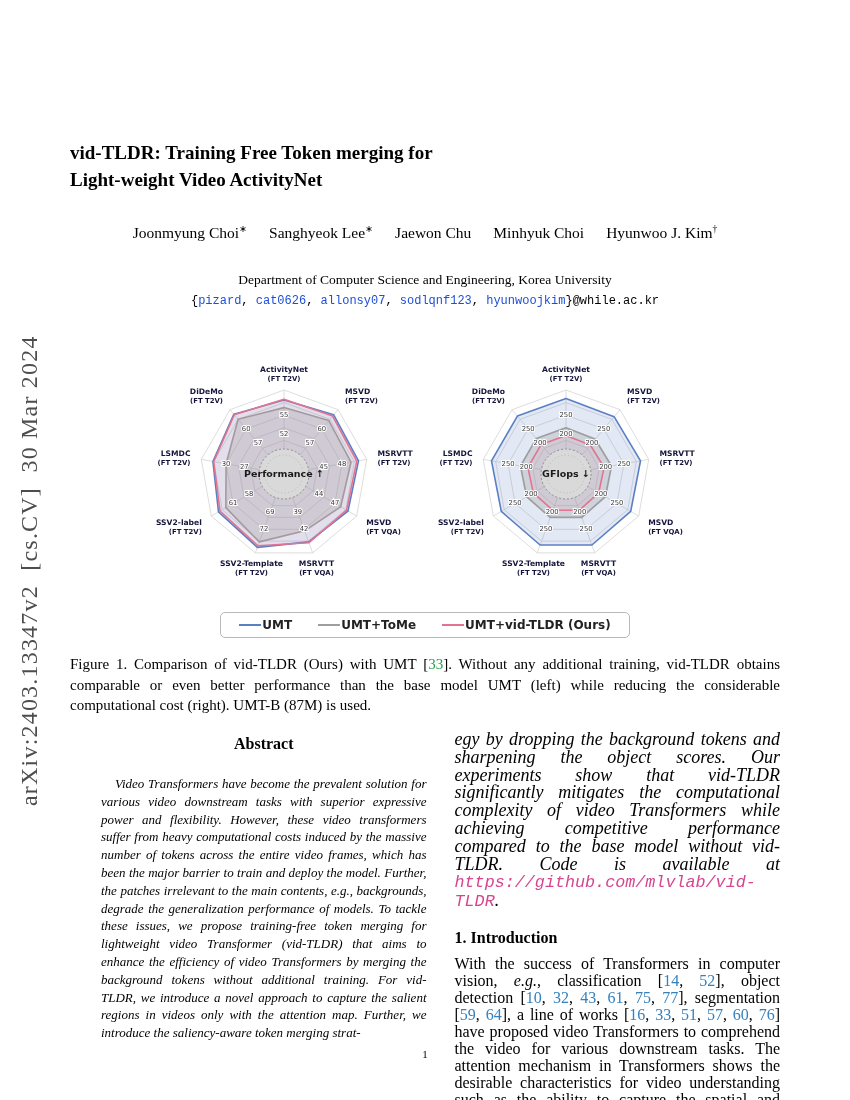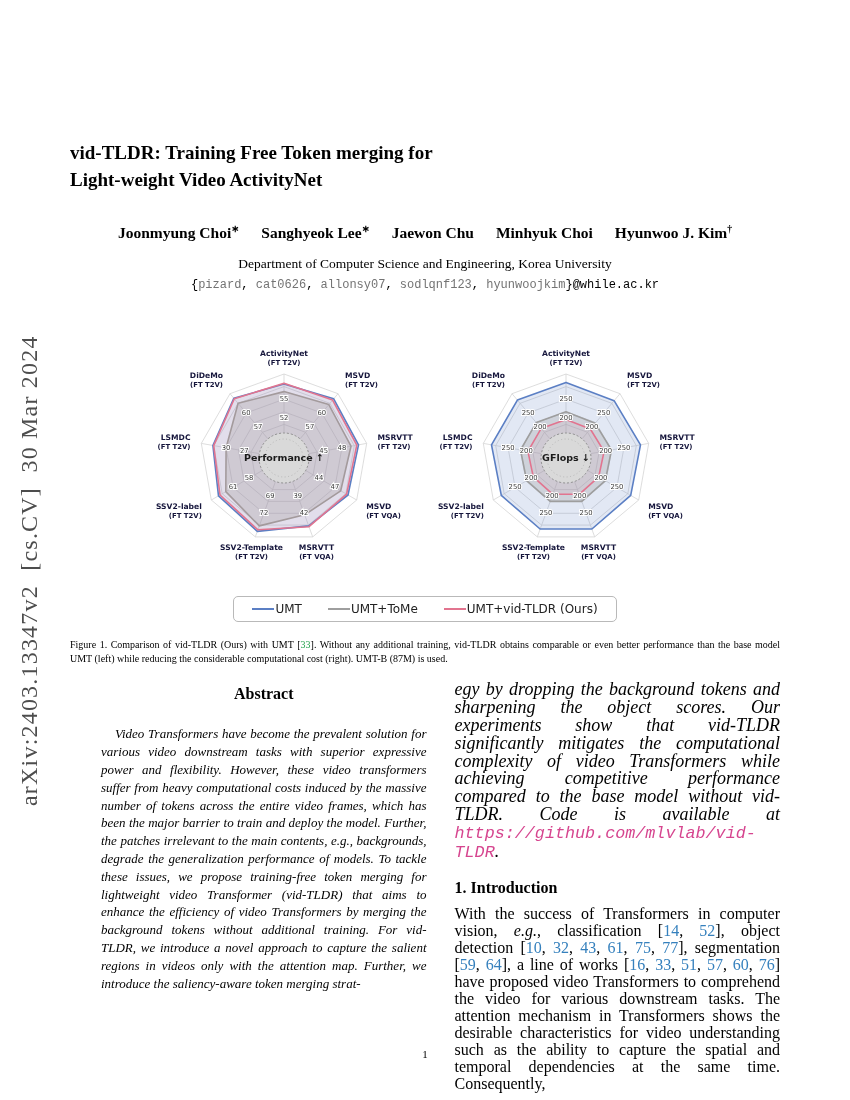--- a/index.html
+++ b/index.html
@@ -2,35 +2,35 @@
 <html><head>
 <meta charset="utf-8">
 <style>
   html,body{margin:0;padding:0;background:#fff;}
   .page{position:relative;width:850px;height:1100px;margin:0 auto;background:#fff;
         font-family:"Liberation Serif",serif;color:#000;overflow:hidden;}
   .arxiv-strip{position:absolute;left:16px;top:806px;transform-origin:0 0;transform:rotate(-90deg);
         font-size:24px;letter-spacing:1.2px;color:#4d4d4d;white-space:pre;}
   .content{padding:0 70px;}
   .title{margin-top:140px;font-weight:bold;font-size:19px;line-height:1.4;}
-  .authors{margin-top:30px;text-align:center;font-weight:bold;font-size:15.5px;}
+  .authors{margin-top:30px;text-align:center;font-weight:normal;font-size:15.5px;}
   .author{margin:0 11px;}
   .author sup{font-size:62%;}
-  .affiliation{margin-top:14px;text-align:center;font-size:13.5px;}
+  .affiliation{margin-top:30px;text-align:center;font-size:13.5px;}
   .emails{margin-top:6px;text-align:center;font-family:"Liberation Mono",monospace;font-size:12px;}
-  .em{color:#737373;}
+  .em{color:#1d4ed8;}
   figure{margin:28px 0 0;}
   .charts{display:flex;justify-content:center;gap:2px;}
   .chart{width:280px;height:272px;}
   #legend{width:max-content;margin:4px auto 0;display:flex;gap:26px;align-items:center;
         border:1px solid #b9b9b9;border-radius:5px;padding:5px 18px;background:#fff;
         font-family:"DejaVu Sans",sans-serif;font-size:12px;color:#222;}
-  .leg-item{display:flex;align-items:center;gap:1px;}
+  .leg-item{display:flex;align-items:center;gap:1px;font-weight:bold;}
   .leg-line{display:inline-block;width:22px;height:2px;}
-  figcaption{margin-top:16px;font-size:10px;line-height:1.35;text-align:justify;color:#000;}
+  figcaption{margin-top:16px;font-size:15px;line-height:1.35;text-align:justify;color:#000;}
   .cite{color:#21a14b;}
   .cite2{color:#3580bd;}
   .url{color:#d6458f;font-family:"Liberation Mono",monospace;font-style:italic;font-size:0.93em;overflow-wrap:anywhere;}
   .it{font-style:italic;}
   .columns{display:flex;gap:28px;margin-top:16px;margin-left:31px;}
   .col{width:341px;}
   .abstract-h{text-align:center;font-size:16px;margin:4px 0 22px;font-weight:bold;}
   .abstract{font-style:italic;font-size:13px;line-height:17.8px;text-align:justify;margin:0;text-indent:14px;}
   .abstract-cont{font-style:italic;font-size:18px;line-height:17.8px;text-align:justify;margin:0;}
   .intro-h{font-size:16px;margin:18px 0 8px;font-weight:bold;}

